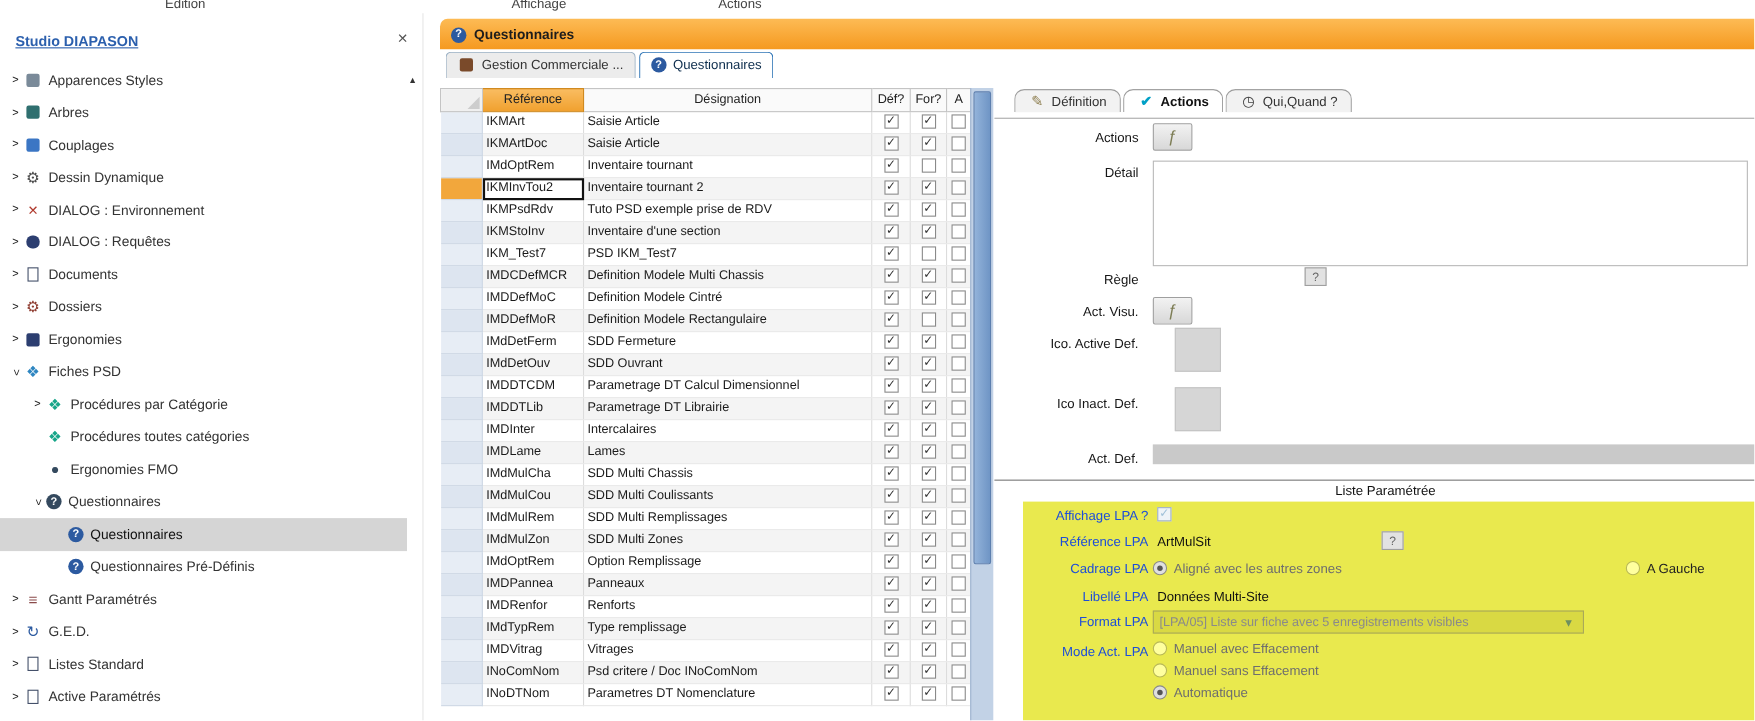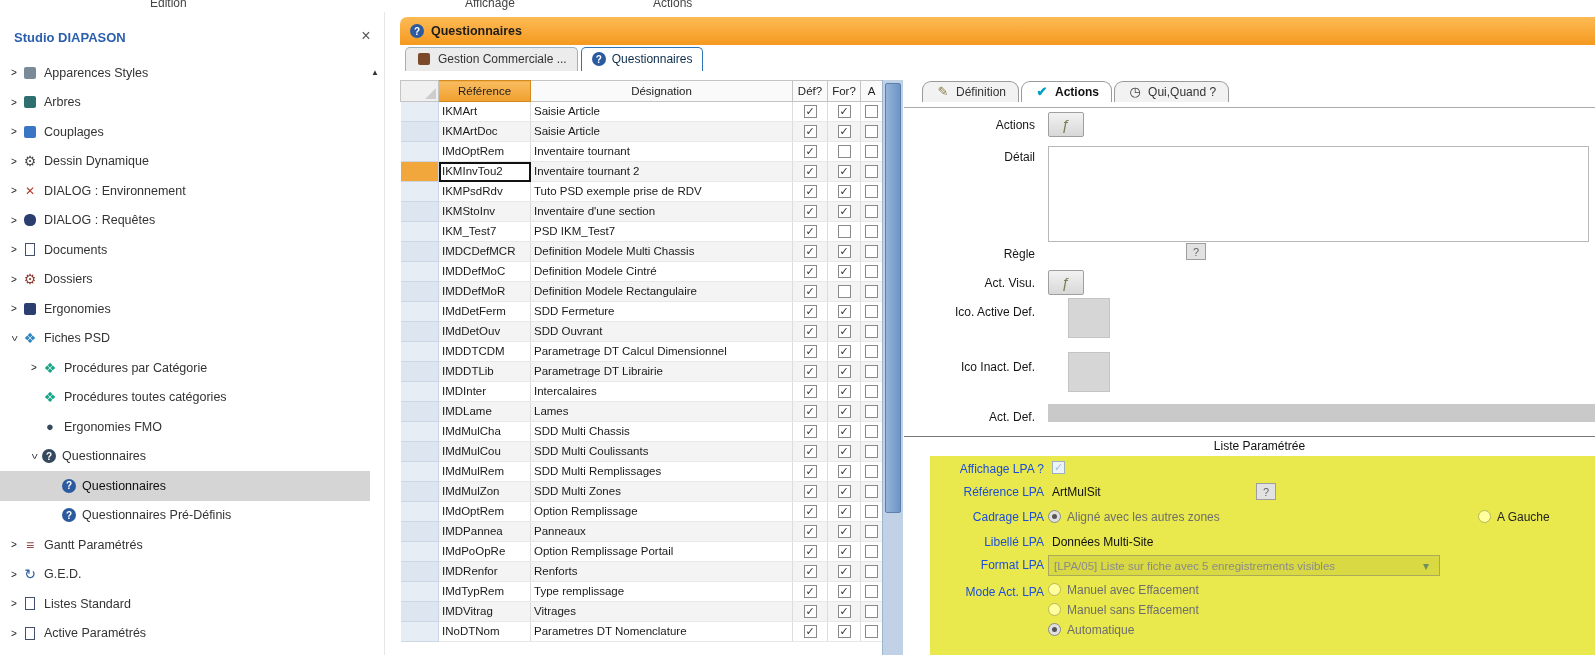--- a/index.html
+++ b/index.html
@@ -5,21 +5,21 @@
   * { margin:0; padding:0; box-sizing:border-box; }
   html,body { width:1595px; height:655px; overflow:hidden; background:#fff;
     font-family:"Liberation Sans",sans-serif; position:relative; font-size:12px; color:#222; }
 
   
   #menubar { position:absolute; left:0; top:0; width:100%; height:12px; overflow:hidden; background:#fff; }
   .menu-item { position:absolute; top:-4px; font-size:12px; color:#444; }
 
   
   #sidebar { position:absolute; left:0; top:12px; width:385px; bottom:0; background:#fff; border-right:1px solid #e6e6e6; }
-  #sidebar-title { position:absolute; left:14px; top:18px; font-size:13px; font-weight:bold; color:#2b5fad; }
+  #sidebar-title { position:absolute; left:14px; top:18px; font-size:13px; font-weight:bold; color:#2b5fad;text-decoration:underline; }
   #sidebar-close { position:absolute; right:10px; top:15px; }
   #tree-up { position:absolute; right:1px; top:52px; }
   #tree { position:absolute; left:0; top:46px; right:14px; bottom:0; overflow:hidden; }
   .tree-item { height:29.5px; display:flex; align-items:center; font-size:12.5px; color:#333; white-space:nowrap; }
   .tree-item.selected { background:#d5d5d5; color:#111; }
   .expander { width:16px; flex:none; font-size:10px; color:#222; text-align:center; display:inline-block; }
   .expander.open { transform:rotate(90deg); }
   .tlabel { margin-left:6px; }
 
   
@@ -441,46 +441,46 @@
         <tr>
           <td class="gut"></td>
           <td>IMDPannea</td>
           <td>Panneaux</td>
           <td class="cbcell"><span class="cb">✓</span></td>
           <td class="cbcell"><span class="cb">✓</span></td>
           <td class="cbcell"><span class="cb"></span></td>
         </tr>
         <tr>
           <td class="gut"></td>
-          <td>IMdPoOpRe</td>
-          <td>Option Remplissage Portail</td>
-          <td class="cbcell"><span class="cb">✓</span></td>
-          <td class="cbcell"><span class="cb">✓</span></td>
-          <td class="cbcell"><span class="cb"></span></td>
-        </tr>
-        <tr>
-          <td class="gut"></td>
           <td>IMDRenfor</td>
           <td>Renforts</td>
           <td class="cbcell"><span class="cb">✓</span></td>
           <td class="cbcell"><span class="cb">✓</span></td>
           <td class="cbcell"><span class="cb"></span></td>
         </tr>
         <tr>
           <td class="gut"></td>
           <td>IMdTypRem</td>
           <td>Type remplissage</td>
           <td class="cbcell"><span class="cb">✓</span></td>
           <td class="cbcell"><span class="cb">✓</span></td>
           <td class="cbcell"><span class="cb"></span></td>
         </tr>
         <tr>
           <td class="gut"></td>
           <td>IMDVitrag</td>
           <td>Vitrages</td>
+          <td class="cbcell"><span class="cb">✓</span></td>
+          <td class="cbcell"><span class="cb">✓</span></td>
+          <td class="cbcell"><span class="cb"></span></td>
+        </tr>
+        <tr>
+          <td class="gut"></td>
+          <td>INoComNom</td>
+          <td>Psd critere / Doc INoComNom</td>
           <td class="cbcell"><span class="cb">✓</span></td>
           <td class="cbcell"><span class="cb">✓</span></td>
           <td class="cbcell"><span class="cb"></span></td>
         </tr>
         <tr>
           <td class="gut"></td>
           <td>INoDTNom</td>
           <td>Parametres DT Nomenclature</td>
           <td class="cbcell"><span class="cb">✓</span></td>
           <td class="cbcell"><span class="cb">✓</span></td>

